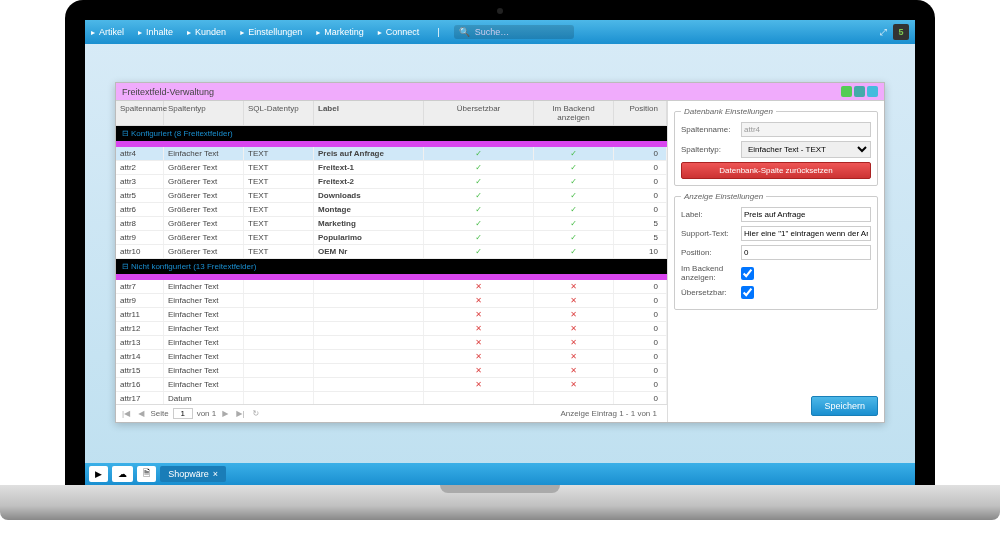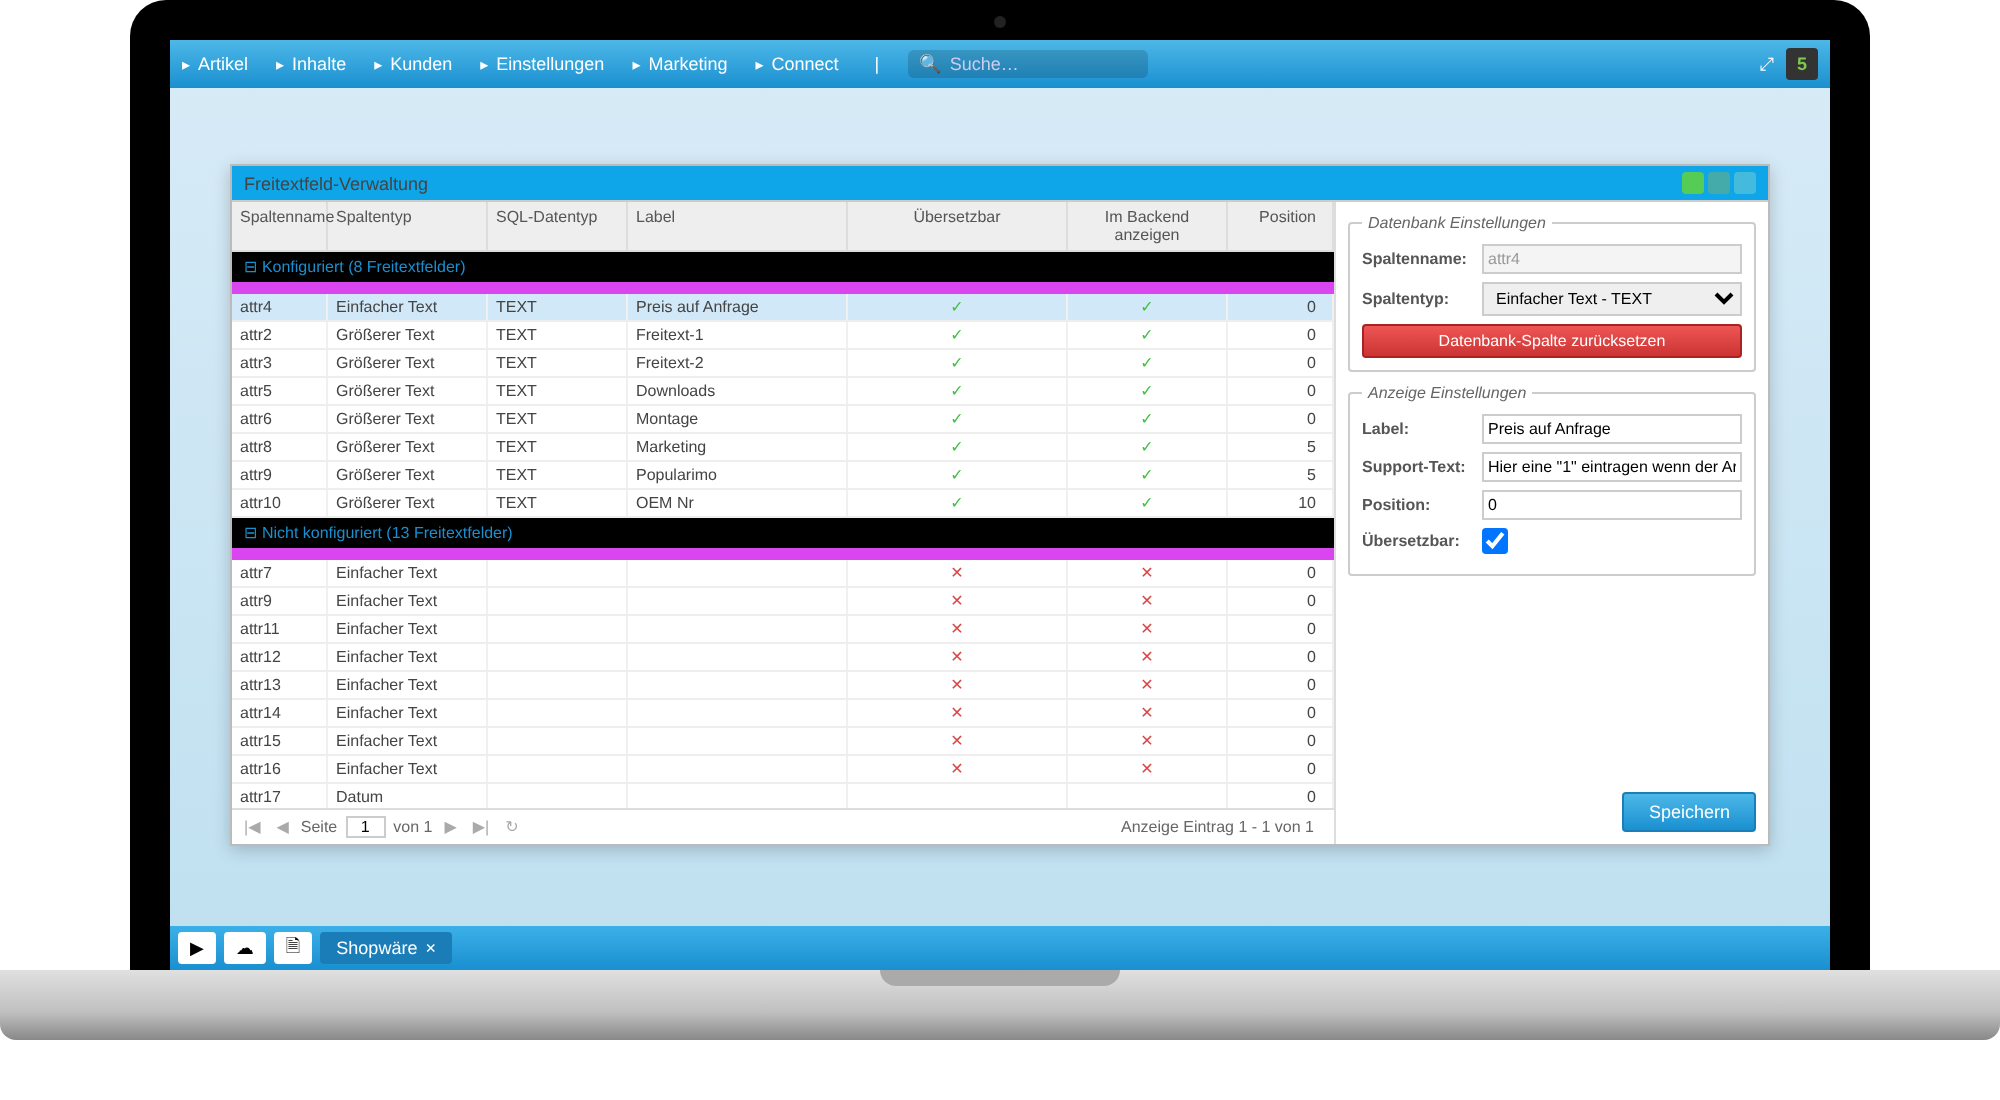--- a/index.html
+++ b/index.html
@@ -19,21 +19,21 @@
 .search-box input { background: transparent; border: none; color: #fff; font-size: 9px; width: 90px; outline: none; }
 .search-box input::placeholder { color: #cce; }
 .topbar-right { margin-left: auto; display: flex; align-items: center; gap: 6px; }
 .logo { width: 16px; height: 16px; background: #333; color: #7ec850; display: flex; align-items: center; justify-content: center; font-weight: bold; border-radius: 2px; }
 
 .bottombar { position: absolute; bottom: 0; left: 0; right: 0; height: 22px; background: linear-gradient(180deg, #3bb0e8 0%, #1a8fd0 100%); display: flex; align-items: center; padding: 0 4px; gap: 4px; }
 .bottom-btn { background: #fff; border-radius: 2px; height: 16px; padding: 0 6px; display: flex; align-items: center; font-size: 9px; }
 .bottom-tab { background: #1a7db8; color: #fff; border-radius: 2px; height: 16px; padding: 0 8px; display: flex; align-items: center; gap: 4px; font-size: 9px; }
 
 .window { position: absolute; top: 62px; left: 30px; right: 30px; bottom: 62px; background: #fff; border: 1px solid #bbb; box-shadow: 0 2px 8px rgba(0,0,0,0.2); display: flex; flex-direction: column; }
-.win-title { height: 18px; background: #0ea5e9; display: flex; align-items: center; padding: 0 6px; font-size: 9px; color: #444; border-bottom: 1px solid #ccc; }
+.win-title { height: 18px; background: #f0abfc; display: flex; align-items: center; padding: 0 6px; font-size: 9px; color: #444; border-bottom: 1px solid #ccc; }
 .win-title-right { margin-left: auto; display: flex; gap: 2px; }
 .win-icon { width: 11px; height: 11px; background: #4aa; border-radius: 2px; }
 .win-icon.min { background: #5c5; }
 .win-icon.close { background: #4bd; }
 
 .toolbar { height: 20px; border-bottom: 1px solid #ddd; display: flex; align-items: center; padding: 0 4px; gap: 8px; font-size: 9px; }
 .tool-btn { color: #1a8fd0; display: flex; align-items: center; gap: 3px; cursor: pointer; }
 .tool-btn::before { content: "●"; color: #4b4; font-size: 8px; }
 .tool-btn.refresh::before { content: "↻"; color: #1a8fd0; }
 .toolbar label { color: #555; }
@@ -47,36 +47,36 @@
 .grid-header .col { padding: 3px 4px; font-size: 8px; color: #555; border-right: 1px solid #ddd; }
 .grid-body { flex: 1; overflow: auto; }
 .group-row { background: #000000; color: #1a8fd0; padding: 3px 6px; font-size: 8px; cursor: pointer; border-bottom: 6px solid #d946ef; }
 .group-row::before { content: "⊟ "; }
 .row { display: flex; border-bottom: 1px solid #eee; cursor: pointer; }
 .row.selected { background: #d0e8f8; }
 .row .col { padding: 2px 4px; font-size: 8px; color: #444; border-right: 1px solid #f0f0f0; overflow: hidden; white-space: nowrap; }
 .col.c0 { width: 48px; }
 .col.c1 { width: 80px; }
 .col.c2 { width: 70px; }
-.col.c3 { width: 110px; }
+.col.c3 { width: 110px; font-weight: bold; }
 .col.c4 { width: 110px; text-align: center; }
 .col.c5 { width: 80px; text-align: center; }
 .col.c6 { flex: 1; text-align: right; padding-right: 8px; }
 .check { color: #4b4; }
 .cross { color: #d44; }
 
 .pager { height: 18px; border-top: 1px solid #ddd; display: flex; align-items: center; padding: 0 4px; font-size: 8px; color: #666; gap: 4px; }
 .pager .page-btn { color: #aaa; cursor: pointer; padding: 0 2px; }
 .pager input { width: 20px; font-size: 8px; text-align: center; border: 1px solid #ccc; }
 .pager-info { margin-left: auto; margin-right: 6px; }
 
 .fieldset { border: 1px solid #ccc; border-radius: 2px; padding: 6px; }
 .fieldset legend { font-size: 8px; color: #666; padding: 0 3px; font-style: italic; }
 .field-row { display: flex; align-items: center; margin-bottom: 4px; font-size: 8px; }
-.field-row label { width: 60px; color: #555; font-weight: bold; }
+.field-row label { width: 60px; color: #555; }
 .field-row input[type=text], .field-row select { flex: 1; border: 1px solid #ccc; padding: 2px; font-size: 8px; }
 .field-row input[readonly] { background: #f4f4f4; color: #999; }
 
 .btn-danger { width: 100%; padding: 3px; background: linear-gradient(180deg,#e55,#c33); color: #fff; border: 1px solid #a22; border-radius: 2px; font-size: 8px; cursor: pointer; }
 .btn-primary { padding: 4px 12px; background: linear-gradient(180deg,#4db8e8,#1a8fd0); color: #fff; border: 1px solid #187fb8; border-radius: 2px; font-size: 9px; cursor: pointer; margin-left: auto; }
 .save-row { margin-top: auto; display: flex; padding-top: 6px; }
 </style>
 </head>
 <body>
 
@@ -322,20 +322,24 @@
                 <label>Support-Text:</label>
                 <input type="text" value="Hier eine &quot;1&quot; eintragen wenn der Artikel nur auf Anfrage erhältlich ist" style="">
 
               </div>
               <div class="field-row">
                 <label>Position:</label>
                 <input type="text" value="0" style="">
 
               </div>
               <div class="field-row">
+                <label>Im Backend anzeigen:</label>
+                <input type="checkbox" checked="" style="">
+              </div>
+              <div class="field-row">
                 <label>Übersetzbar:</label>
                 <input type="checkbox" checked="" style="">
               </div>
             </fieldset>
 
             <div class="save-row">
               <button class="btn-primary">Speichern</button>
             </div>
           </div>
         </div>

